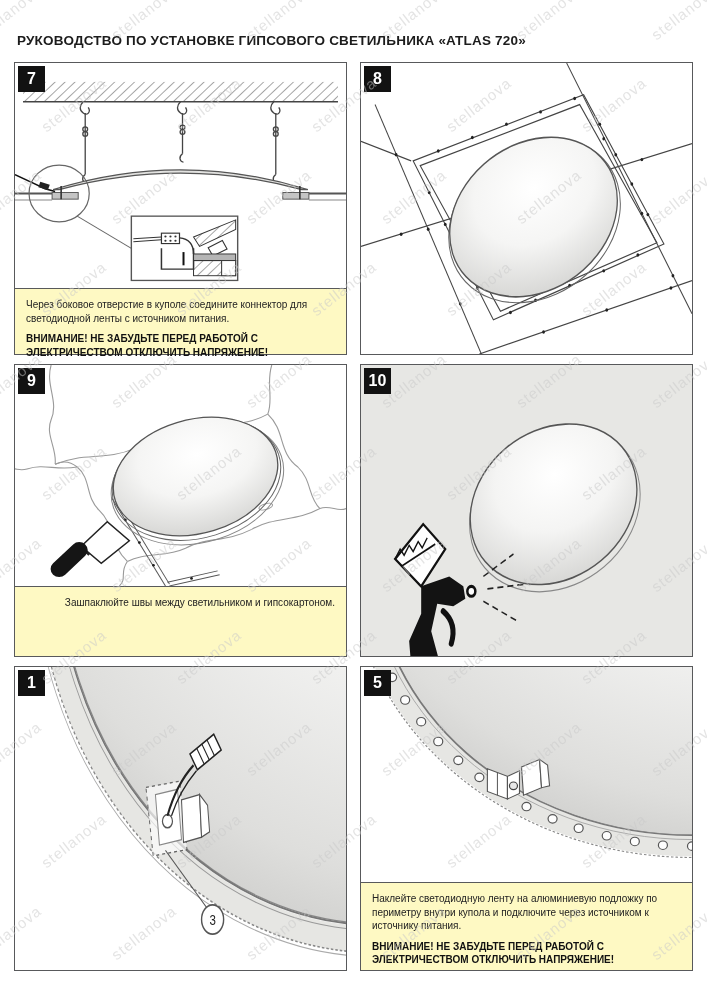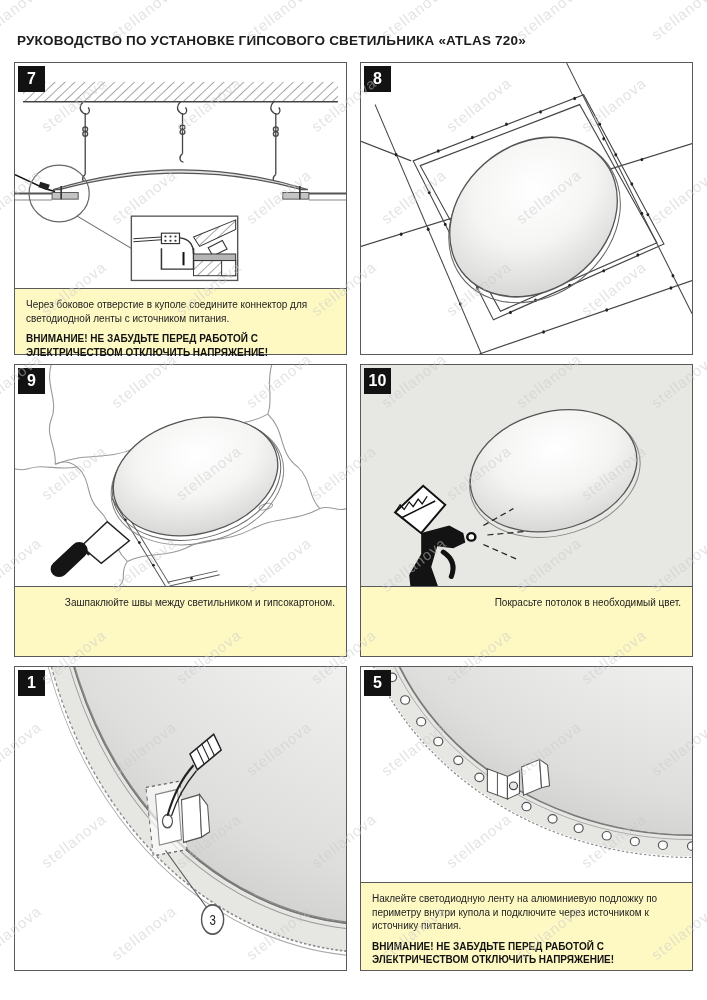--- a/index.html
+++ b/index.html
@@ -267,23 +267,20 @@
         <circle cx="92" cy="56" r="4" fill="#fff" stroke="#111" stroke-width="2.5"></circle>
         <path d="M64,72 q14,10 8,26" fill="none" stroke="#111" stroke-width="5" stroke-linecap="round"></path>
         <line x1="32" y1="118" x2="20" y2="130" stroke="#111" stroke-width="7" stroke-linecap="round"></line>
         <g stroke="#222" stroke-width="1.3" stroke-dasharray="6,4">
           <line x1="104" y1="44" x2="134" y2="26"></line>
           <line x1="108" y1="54" x2="148" y2="50"></line>
           <line x1="104" y1="64" x2="138" y2="80"></line>
         </g>
       </g>
     </svg>
-  </div>
-  <div class="caption">
-    <p>Покрасьте потолок в необходимый цвет.</p>
   </div>
 </div>
 
 <div class="panel" id="p11">
   <div class="badge">1</div>
   <div class="art">
     <svg viewBox="0 0 330 228" preserveAspectRatio="none">
       <defs>
         <radialGradient id="gd11" cx="62%" cy="18%" r="85%">
           <stop offset="0%" stop-color="#ffffff"></stop>

